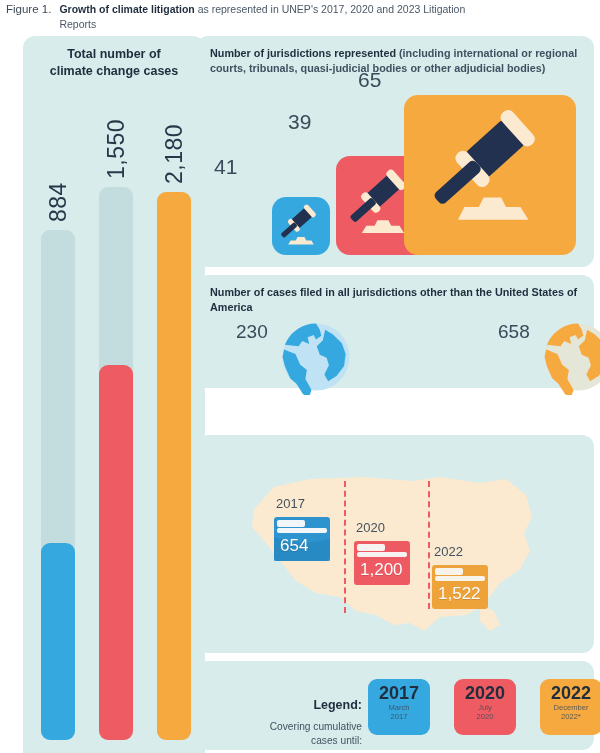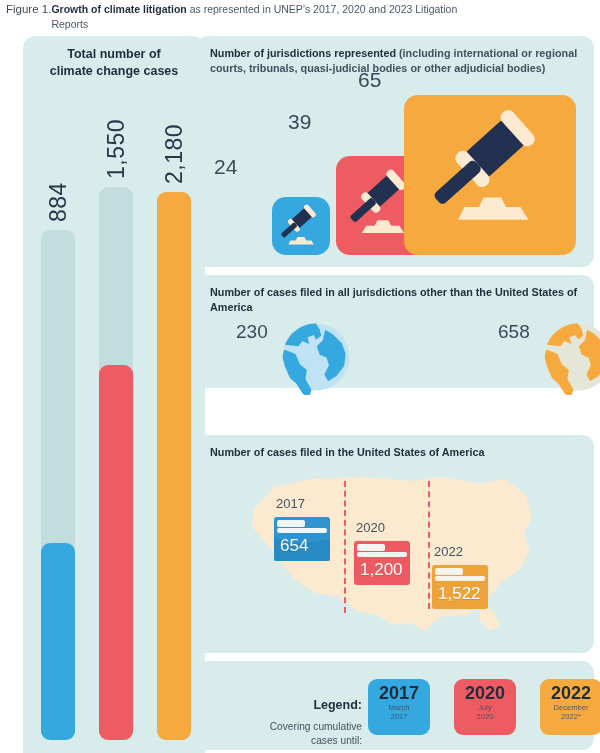--- a/index.html
+++ b/index.html
@@ -12,20 +12,21 @@
     position: relative;
   }
 
   
   .fig-header {
     position: absolute;
     left: 6px; top: 2px;
     width: 588px; height: 34px;
     display: flex;
     align-items: flex-start;
+    gap: 8px;
   }
   .fig-label {
     font-size: 11.5px;
     color: #3c4a58;
     white-space: nowrap;
     padding-top: 1px;
   }
   .fig-caption {
     font-size: 10.5px;
     line-height: 1.45;
@@ -240,21 +241,21 @@
   </div>
 </div>
 
 <div class="panel" id="jur-panel">
   <div class="panel-title">
     <span>Number of jurisdictions represented</span><span class="sub"> (including international or regional courts, tribunals, quasi-judicial bodies or other adjudicial bodies)</span>
   </div>
 
   <div class="jur-stage">
 
-    <div class="jur-num" style="left:18px; bottom:88px">24</div>
+    <div class="jur-num" style="left:18px; bottom:88px">41</div>
     <div class="jur-card" style="left:76px; width:58px; height:58px; background:#35a8e0">
       <svg viewBox="0 0 100 100">
         <g transform="rotate(-42 52 40)">
           <rect x="38" y="27" width="32" height="20" rx="3" fill="#22314f"></rect>
           <rect x="31" y="24" width="9" height="26" rx="4" fill="#fbe9d0"></rect>
           <rect x="68" y="24" width="9" height="26" rx="4" fill="#fbe9d0"></rect>
           <rect x="8" y="33" width="32" height="9" rx="3" fill="#22314f"></rect>
         </g>
         <path d="M28 82 h44 l-4 -7 h-9 l-3 -6 h-12 l-3 6 h-9 z" fill="#fbe9d0"></path>
       </svg>
@@ -312,21 +313,20 @@
         <path d="M50 6 a44 44 0 0 0 -41 28 l18 2 5 -7 9 4 -2 -9 8 -3 3 6 7 -5 -2 -8 z
                  M8 40 l15 6 6 14 9 7 -2 12 8 14 -3 10 -8 -4 -9 -14 -8 -7 -7 -16 -3 -12 z
                  M62 14 l10 6 12 12 5 14 -2 16 -10 13 -11 7 -5 -9 6 -12 -3 -10 -9 -4 -4 -11 8 -8 z" fill="#f6a93f"></path>
       </svg>
     </div>
 
   </div>
 </div>
 
 <div class="panel" id="usa-panel">
-  <div class="panel-title">Number of cases filed in the United States of America</div>
 
   <div class="usa-stage">
 
     <svg class="map" width="300" height="172" viewBox="0 0 300 172">
       <path fill="#fbe9d0" d="M10 44 L30 22 L66 14 L120 12 L168 16 L196 12 L236 18 L262 14 L282 30
         L288 52 L280 68 L286 86 L276 104 L256 118 L240 140 L222 150 L196 152 L180 166
         L166 158 L150 160 L132 150 L112 146 L96 132 L72 128 L52 116 L36 96 L22 78 L8 62 Z"></path>
       <path fill="#fbe9d0" d="M236 140 l14 6 6 14 -10 6 -10 -10 z"></path>
     </svg>
 

